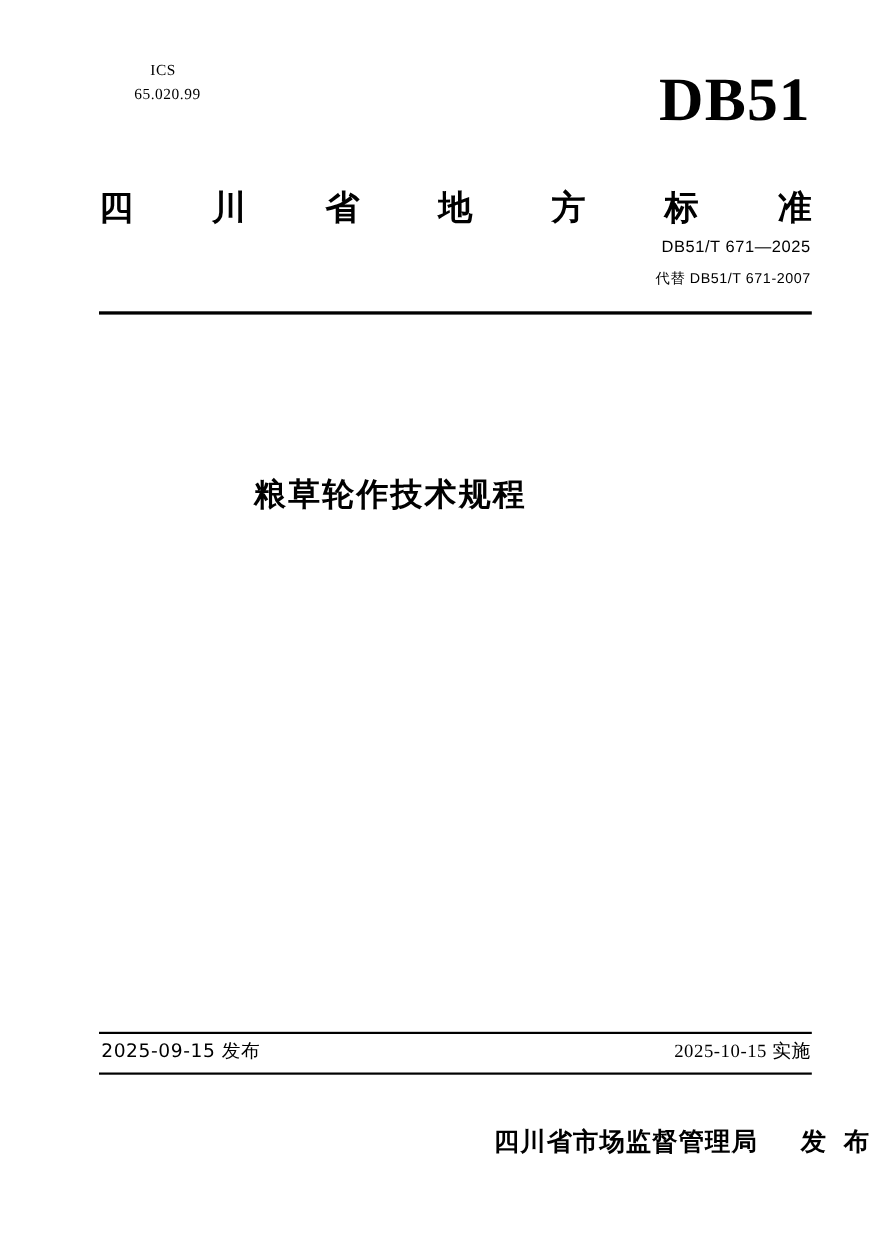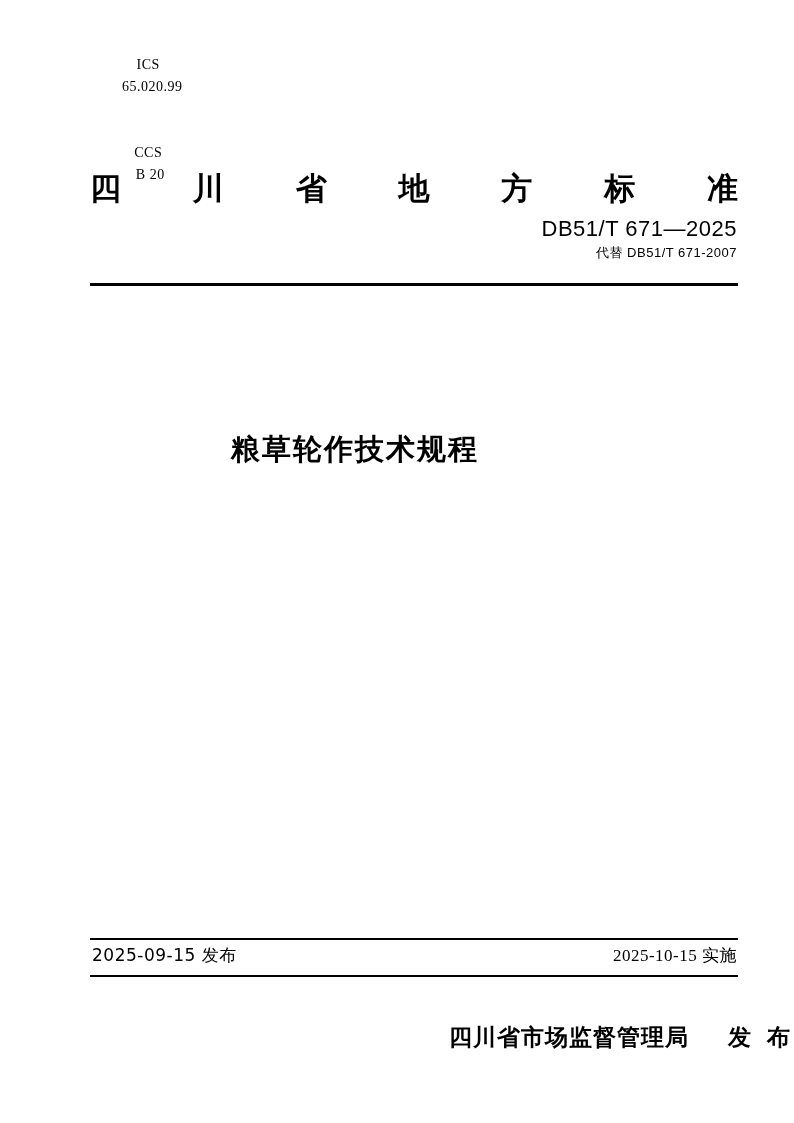--- a/index.html
+++ b/index.html
@@ -60,21 +60,21 @@
     justify-content: space-between;
     letter-spacing: 0;
   }
   .std-title span { display: inline-block; }
   
   .std-no {
     position: absolute;
     right: 57px;
     top: 216px;
     font-family: "Liberation Sans", sans-serif;
-    font-size: 22px;
+    font-size: 15px;
     letter-spacing: 0.5px;
     text-align: right;
   }
   .std-replace {
     position: absolute;
     right: 57px;
     top: 244px;
     font-family: "Liberation Sans", sans-serif;
     font-size: 13px;
     letter-spacing: 0.5px;
@@ -152,26 +152,23 @@
 </head>
 <body>
 
 <div class="page">
 
   <div class="code-block">
     <div class="code-line">
       <span class="key">ICS</span>
       &nbsp;&nbsp;<span>65.020.99</span>
     </div>
-    <div class="code-line">
-      <span class="key">CCS</span>
-      &nbsp;<span>B 20</span>
-    </div>
   </div>
 
+  <div class="db-logo">DB51</div>
 
   <div class="std-title">
     <span>四</span>
     <span>川</span>
     <span>省</span>
     <span>地</span>
     <span>方</span>
     <span>标</span>
     <span>准</span>
   </div>

